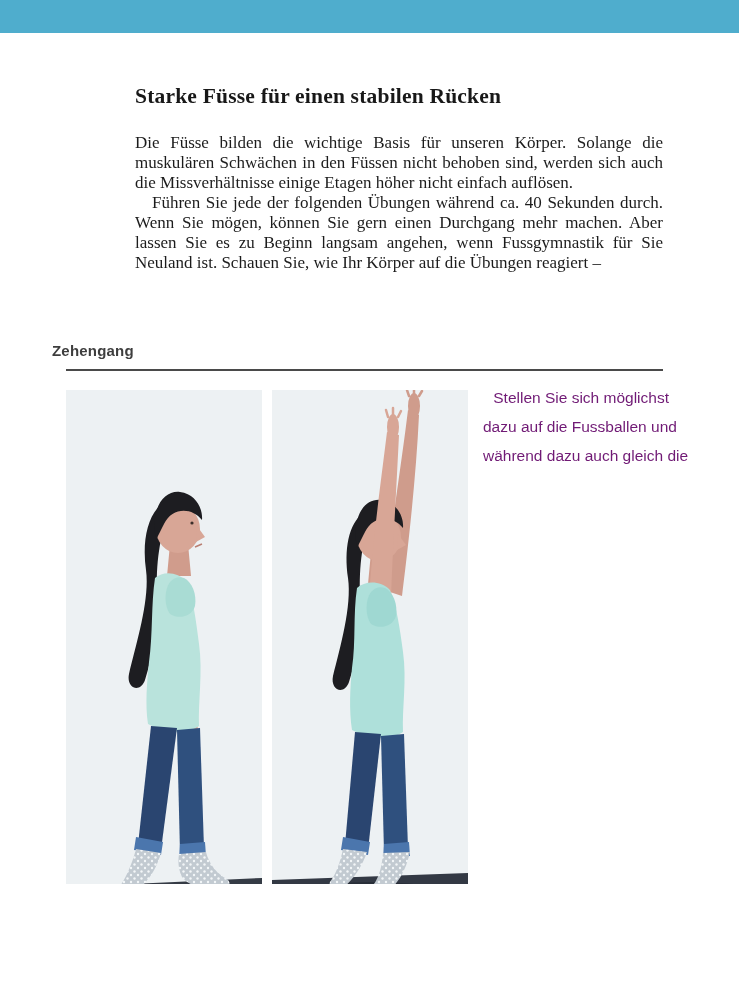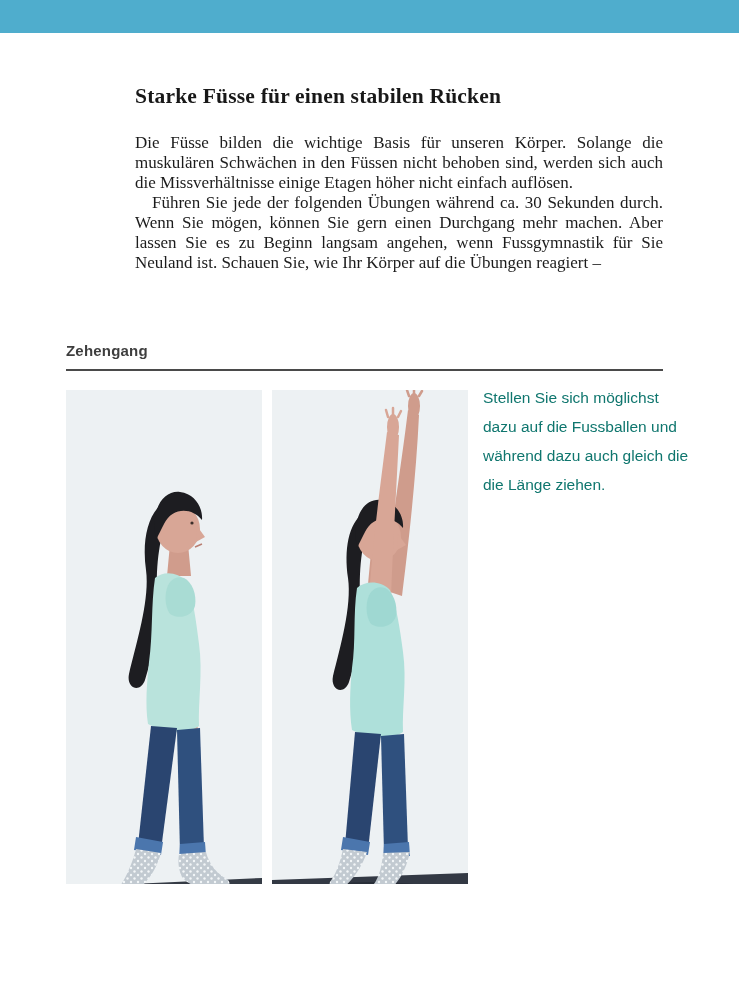--- a/index.html
+++ b/index.html
@@ -34,21 +34,21 @@
     width: 528px;
     font-size: 17px;
     line-height: 20px;
     text-align: justify;
     color: #1c1c1c;
   }
   .body-text p { margin: 0; }
   .body-text p.indented { text-indent: 17px; }
   .section-label {
     position: absolute;
-    left: 66px; top: 342px;
+    left: 52px; top: 342px;
     font-family: "Liberation Sans", sans-serif;
     font-size: 15px;
     font-weight: bold;
     letter-spacing: 0.2px;
     color: #3e3e3e;
   }
   .section-rule {
     position: absolute;
     left: 66px; top: 369px;
     width: 597px; height: 2px;
@@ -85,21 +85,21 @@
 <body>
 
 <div class="page">
 
   <div class="top-bar" style="background: rgb(79, 173, 205);"></div>
 
   <h1 class="page-title">Starke Füsse für einen stabilen Rücken</h1>
 
   <div class="body-text">
     <p>Die Füsse bilden die wichtige Basis für unseren Körper. Solange die muskulären Schwächen in den Füssen nicht behoben sind, werden sich auch die Missverhältnisse einige Etagen höher nicht einfach auflösen.</p>
-    <p class="indented">Führen Sie jede der folgenden Übungen während ca. 30 Sekunden durch. Wenn Sie mögen, können Sie gern einen Durchgang mehr machen. Aber lassen Sie es zu Beginn langsam angehen, wenn Fussgymnastik für Sie Neuland ist. Schauen Sie, wie Ihr Körper auf die Übungen reagiert –</p>
+    <p class="indented">Führen Sie jede der folgenden Übungen während ca. 40 Sekunden durch. Wenn Sie mögen, können Sie gern einen Durchgang mehr machen. Aber lassen Sie es zu Beginn langsam angehen, wenn Fussgymnastik für Sie Neuland ist. Schauen Sie, wie Ihr Körper auf die Übungen reagiert –</p>
   </div>
 
   <div class="section-label">Zehengang</div>
   <hr class="section-rule" style="background: rgb(74, 74, 74);">
 
   <svg width="0" height="0" style="position:absolute" aria-hidden="true">
     <defs>
       <pattern id="sockdots" width="7" height="7" patternUnits="userSpaceOnUse">
         <rect width="7" height="7" fill="#c2cad1"></rect>
         <circle cx="2" cy="2" r="1.2" fill="#f3f6f8"></circle>
@@ -180,24 +180,23 @@
 
         <polygon points="71,447 98,452 96,465 69,460" fill="#4b76ad"></polygon>
         <polygon points="112,454 137,452 138,466 111,468" fill="#4b76ad"></polygon>
 
         <path d="M71,459 C68,473 64,484 58,492 C56,498 62,502 69,499 C80,492 90,477 95,462 Z" fill="url(#sockdots)"></path>
 
         <path d="M111,463 C110,476 107,487 102,494 C100,500 107,505 114,502 C126,495 134,480 138,462 Z" fill="url(#sockdots)"></path>
       </svg>
     </figure>
 
-    <div class="caption" style="color: #0f766e;">
+    <div class="caption" style="color: #701a75; text-align: right;">
       <div class="caption-line">Stellen Sie sich möglichst</div>
       <div class="caption-line">dazu auf die Fussballen und</div>
       <div class="caption-line">während dazu auch gleich die</div>
-      <div class="caption-line">die Länge ziehen.</div>
     </div>
 
   </div>
 
   <div class="page-number">121</div>
 
 </div>
 
 </body></html>

